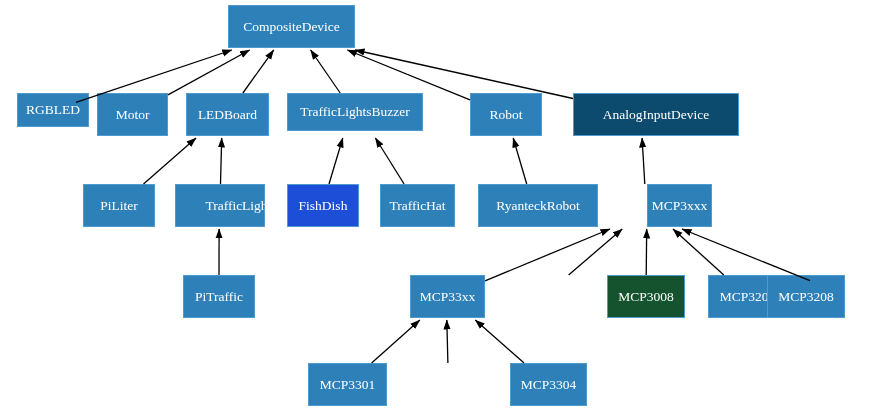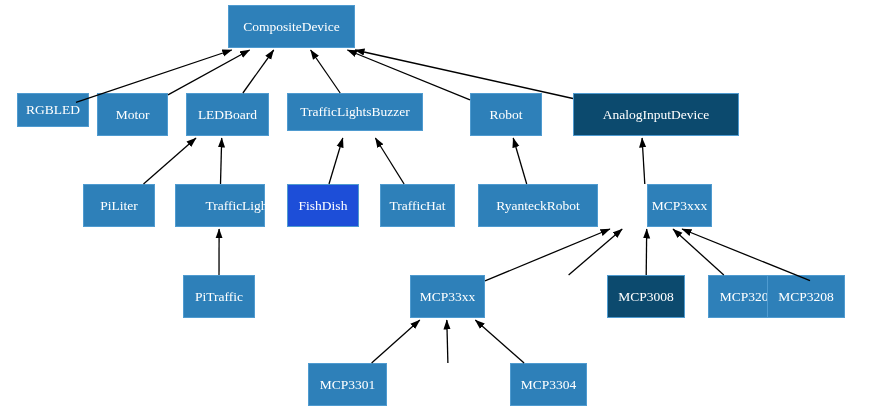--- a/index.html
+++ b/index.html
@@ -77,21 +77,21 @@
     </div>
     <div class="node" style="left: 610px; top: 184px; width: 65px; height: 43px; background: rgb(46, 128, 185); border: 1px solid rgb(79, 155, 208); color: rgb(255, 255, 255); margin-left: 37px;">
       <span>MCP3xxx</span>
     </div>
     <div class="node" style="left: 183px; top: 275px; width: 72px; height: 43px; background: rgb(46, 128, 185); border: 1px solid rgb(79, 155, 208); color: rgb(255, 255, 255);">
       <span>PiTraffic</span>
     </div>
     <div class="node" style="left: 410px; top: 275px; width: 75px; height: 43px; background: rgb(46, 128, 185); border: 1px solid rgb(79, 155, 208); color: rgb(255, 255, 255);">
       <span>MCP33xx</span>
     </div>
-    <div class="node" style="left: 607px; top: 275px; width: 78px; height: 43px; background: #0c4a6e; border: 1px solid rgb(79, 155, 208); color: rgb(255, 255, 255);">
+    <div class="node" style="left: 607px; top: 275px; width: 78px; height: 43px; background: #14532d; border: 1px solid rgb(79, 155, 208); color: rgb(255, 255, 255);">
       <span>MCP3008</span>
     </div>
     <div class="node" style="left: 708px; top: 275px; width: 79px; height: 43px; background: rgb(46, 128, 185); border: 1px solid rgb(79, 155, 208); color: rgb(255, 255, 255);">
       <span>MCP3204</span>
     </div>
     <div class="node" style="left: 767px; top: 275px; width: 78px; height: 43px; background: rgb(46, 128, 185); border: 1px solid rgb(79, 155, 208); color: rgb(255, 255, 255);">
       <span>MCP3208</span>
     </div>
     <div class="node" style="left: 308px; top: 363px; width: 79px; height: 43px; background: rgb(46, 128, 185); border: 1px solid rgb(79, 155, 208); color: rgb(255, 255, 255);">
       <span>MCP3301</span>

